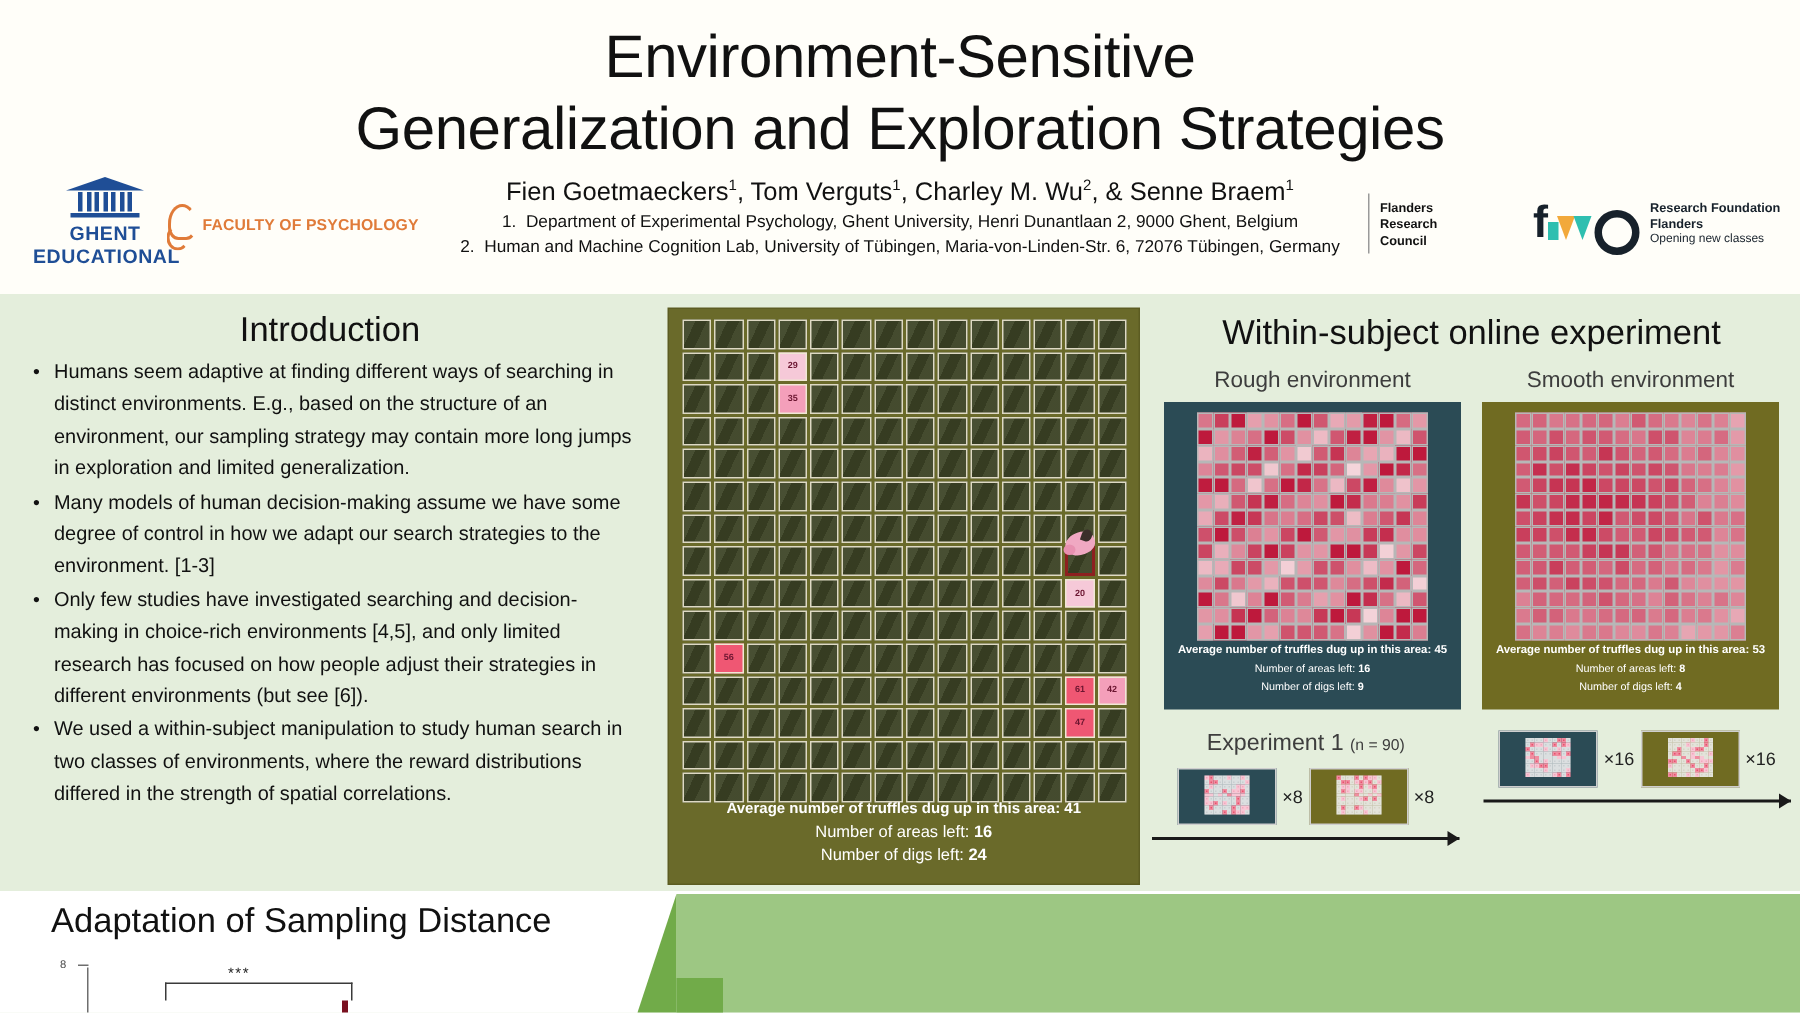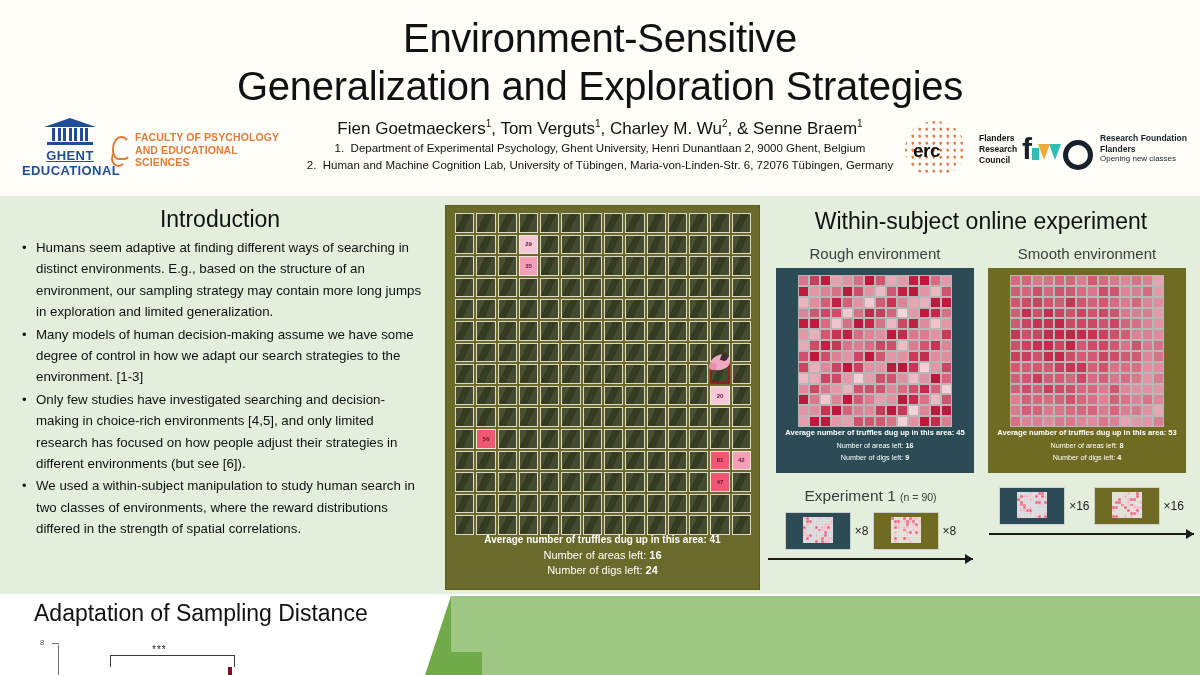--- a/index.html
+++ b/index.html
@@ -36,21 +36,21 @@
     width:0;height:0;margin:0 auto;
     border-left:26px solid transparent;border-right:26px solid transparent;
     border-bottom:9px solid #1f4e96;
   }
   .ghent .cols{display:flex;justify-content:center;gap:2.5px;margin-top:1px;}
   .ghent .cols i{display:block;width:3px;height:13px;background:#1f4e96;}
   .ghent .base{width:46px;height:2.5px;background:#1f4e96;margin:1px auto 0;}
   .ghent .t1,.ghent .t2{
     text-align:center;color:#1f4e96;font-weight:700;letter-spacing:.4px;
   }
-  .ghent .t1{font-size:13px;margin-top:4px;text-decoration:underline;}
+  .ghent .t1{font-size:13px;margin-top:4px;}
   .ghent .t2{font-size:13px;}
 
   
   .faculty{position:absolute;left:110px;top:131px;width:180px;height:38px;display:flex;align-items:center;gap:5px;}
   .faculty .head{width:20px;height:30px;position:relative;flex:none;}
   .faculty .head .c{
     position:absolute;left:2px;top:1px;width:15px;height:20px;
     border:2px solid #e07b39;border-radius:55% 55% 40% 40%/60% 60% 40% 40%;
     border-right-color:transparent;
   }
@@ -202,29 +202,24 @@
       <div class="t2">EDUCATIONAL</div>
     </div>
 
     <div class="faculty">
       <div class="head">
           <div class="c"></div>
           <div class="s"></div>
         </div>
       <div class="ft">
         <div>FACULTY OF PSYCHOLOGY</div>
-        <div>AND EDUCATIONAL SCIENCES</div>
       </div>
     </div>
 
     <div class="erc">
-      <div class="dotwrap">
-        <div class="dots"></div>
-        <div class="word">erc</div>
-      </div>
       <div class="div"></div>
       <div class="et">
         <div>Flanders</div>
         <div>Research</div>
         <div>Council</div>
       </div>
     </div>
 
     <div class="fwo">
       <div class="mark">

